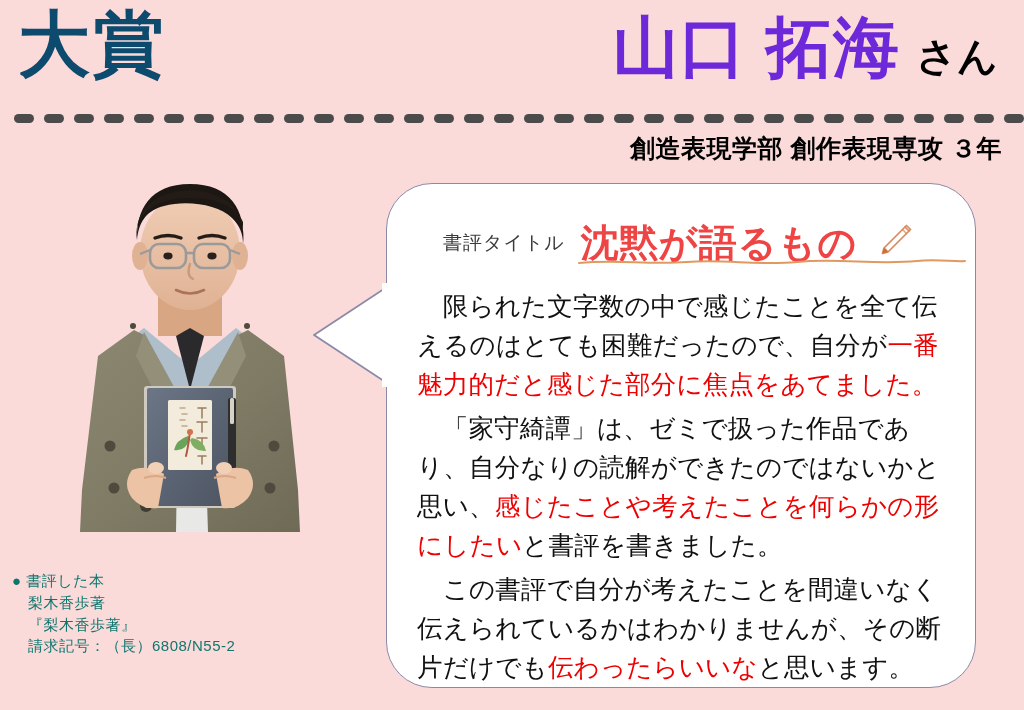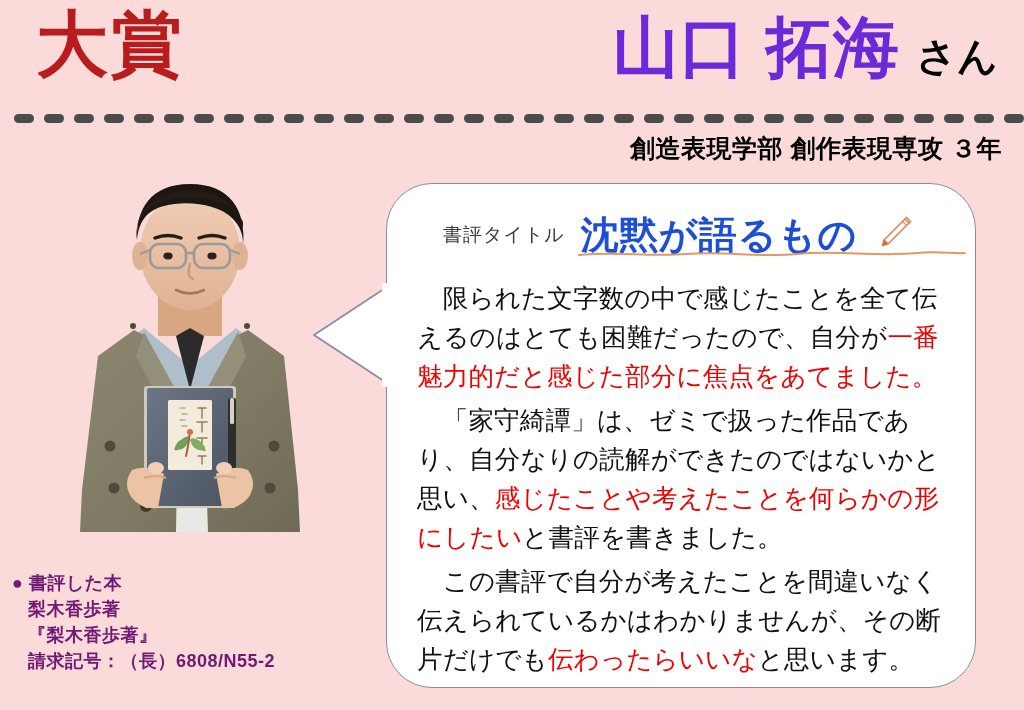--- a/index.html
+++ b/index.html
@@ -22,25 +22,24 @@
     background: #fbdada;
   }
 
   
   .award-title {
     position: absolute;
     left: 18px;
     top: 8px;
     font-size: 72px;
     font-weight: 700;
-    color: #b91c1c;
+    color: #0c4a6e;
     letter-spacing: 2px;
     line-height: 1;
     white-space: nowrap;
-    margin-left: 18px;
   }
 
   .winner-name-row {
     position: absolute;
     right: 26px;
     top: 14px;
     display: flex;
     align-items: baseline;
     white-space: nowrap;
   }
@@ -93,23 +92,23 @@
     width: 300px;
     height: 400px;
   }
   .photo-svg { display: block; width: 100%; height: 100%; }
 
   
   .book-credit {
     position: absolute;
     left: 12px;
     top: 570px;
-    font-size: 18px;
-    font-weight: 700;
-    color: #701a75;
+    font-size: 15px;
+    font-weight: 400;
+    color: #0f766e;
     line-height: 1.45;
     letter-spacing: 0.5px;
   }
   .book-credit .lead { margin-left: 0; }
   .book-credit .sub { margin-left: 16px; }
 
   
   .bubble {
     position: absolute;
     left: 386px;
@@ -126,42 +125,42 @@
     left: 310px;
     top: 283px;
     width: 80px;
     height: 104px;
     z-index: 2;
   }
 
   .bubble-inner {
     position: absolute;
     inset: 0;
-    padding: 14px 26px 0 30px;
+    padding: 22px 26px 0 30px;
     box-sizing: border-box;
   }
 
   .title-row {
     display: flex;
     align-items: flex-end;
     position: relative;
     height: 56px;
     padding-left: 26px;
   }
   .title-label {
     font-size: 19px;
     color: #3b3b3b;
     letter-spacing: 1px;
     padding-bottom: 6px;
     white-space: nowrap;
   }
   .title-main {
     font-size: 38px;
     font-weight: 700;
-    color: #1d4ed8;
+    color: #ef4444;
     letter-spacing: 1px;
     margin-left: 16px;
     line-height: 1;
     white-space: nowrap;
   }
   .pencil-icon {
     margin-left: 18px;
     margin-bottom: 2px;
     width: 40px;
     height: 40px;

